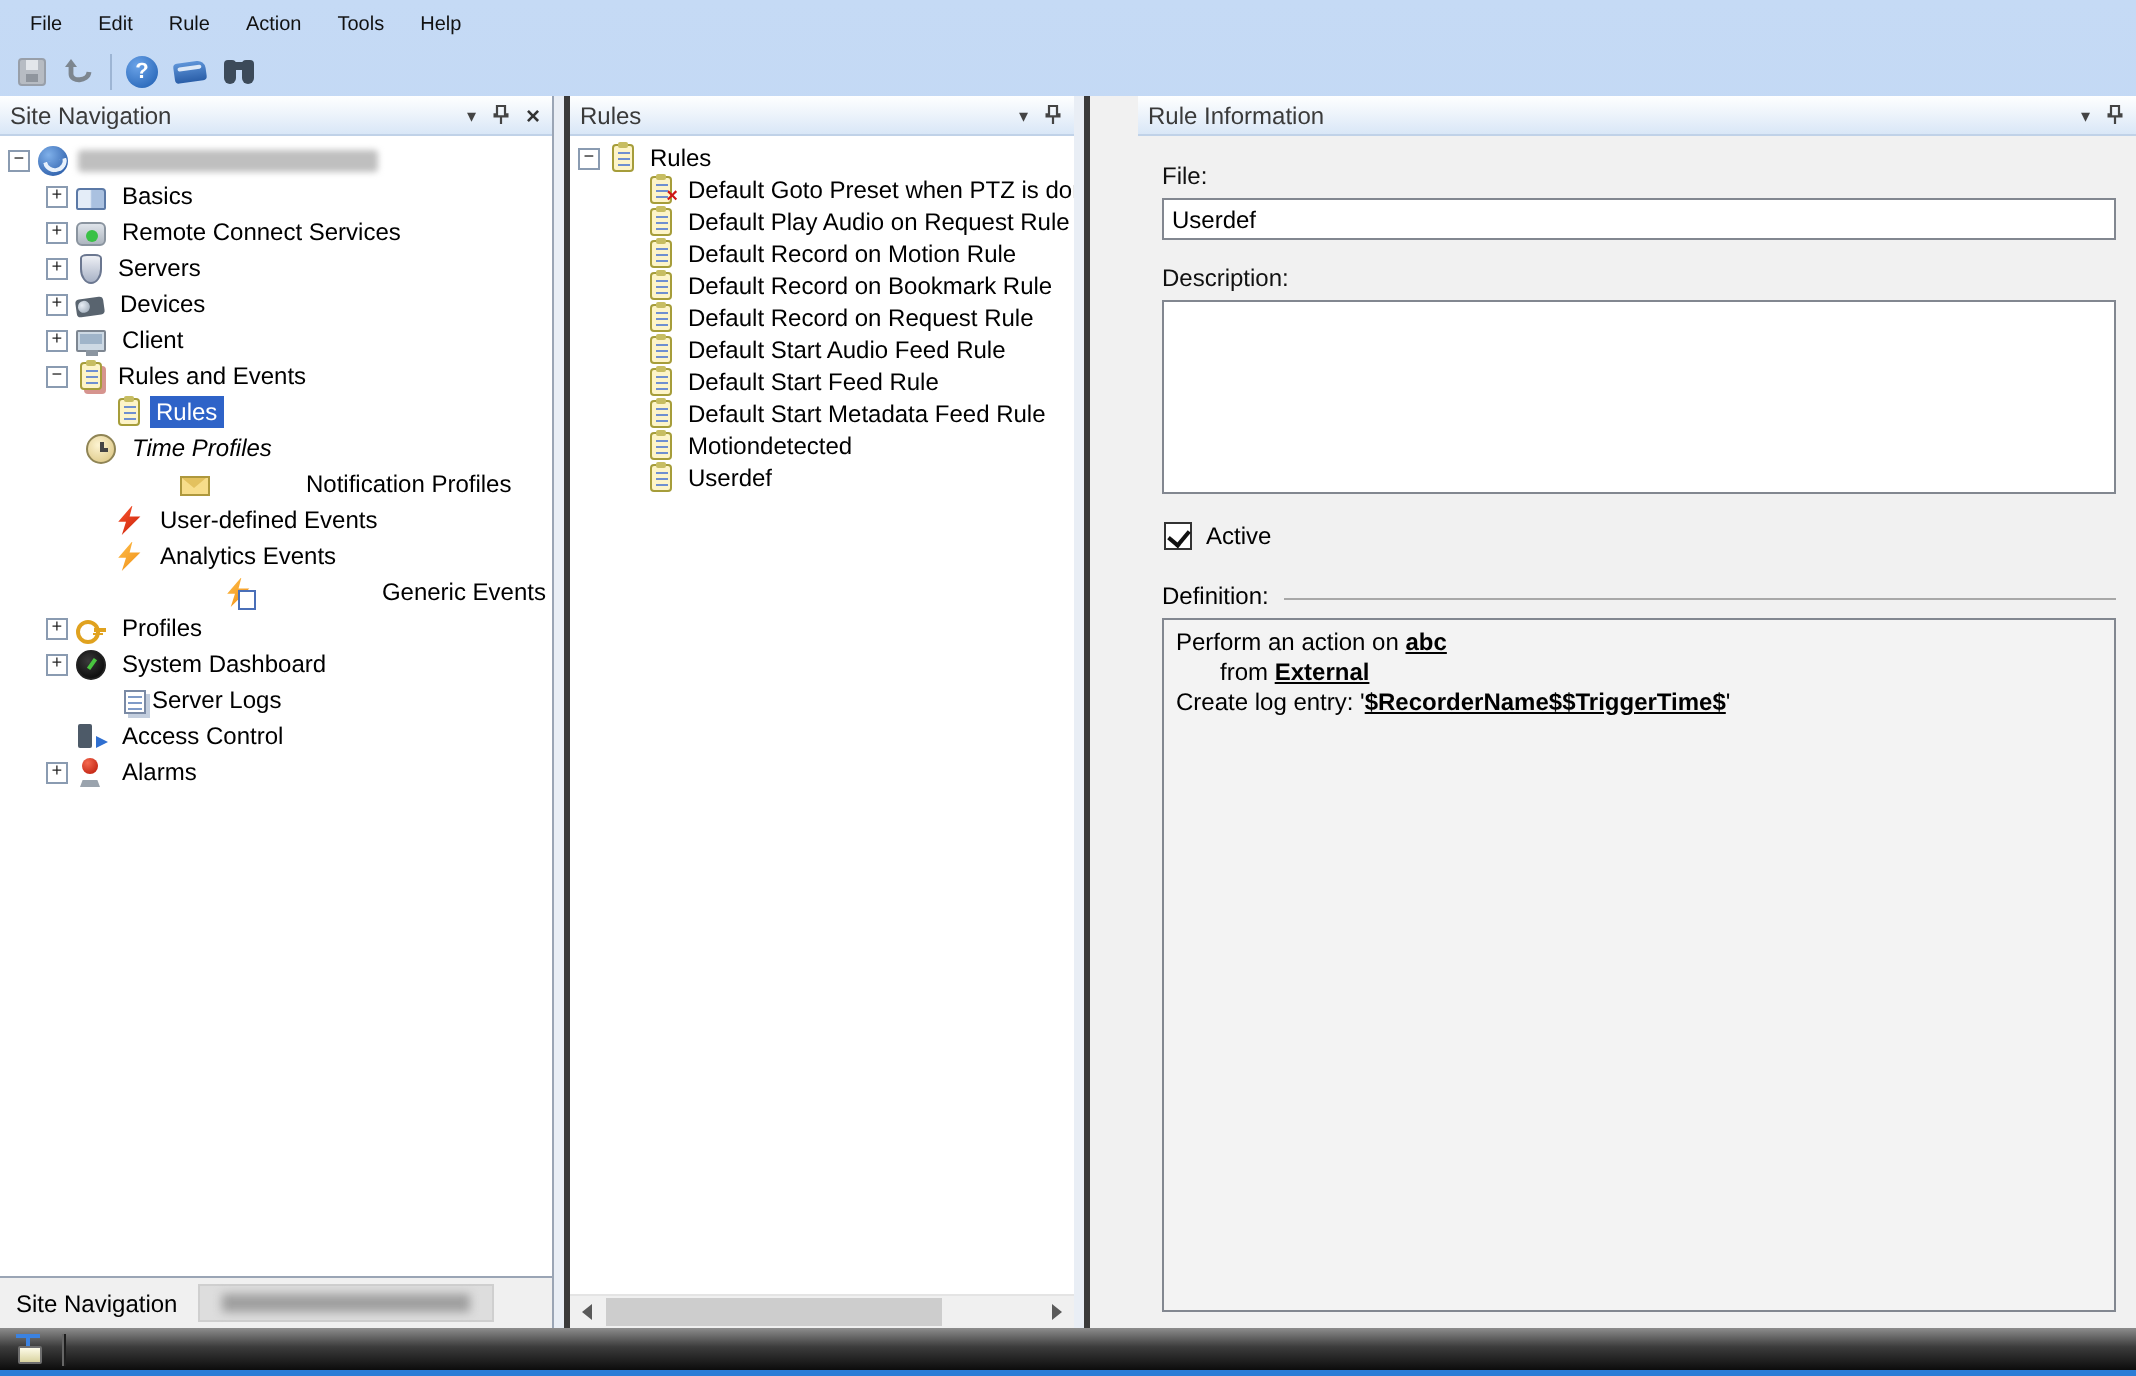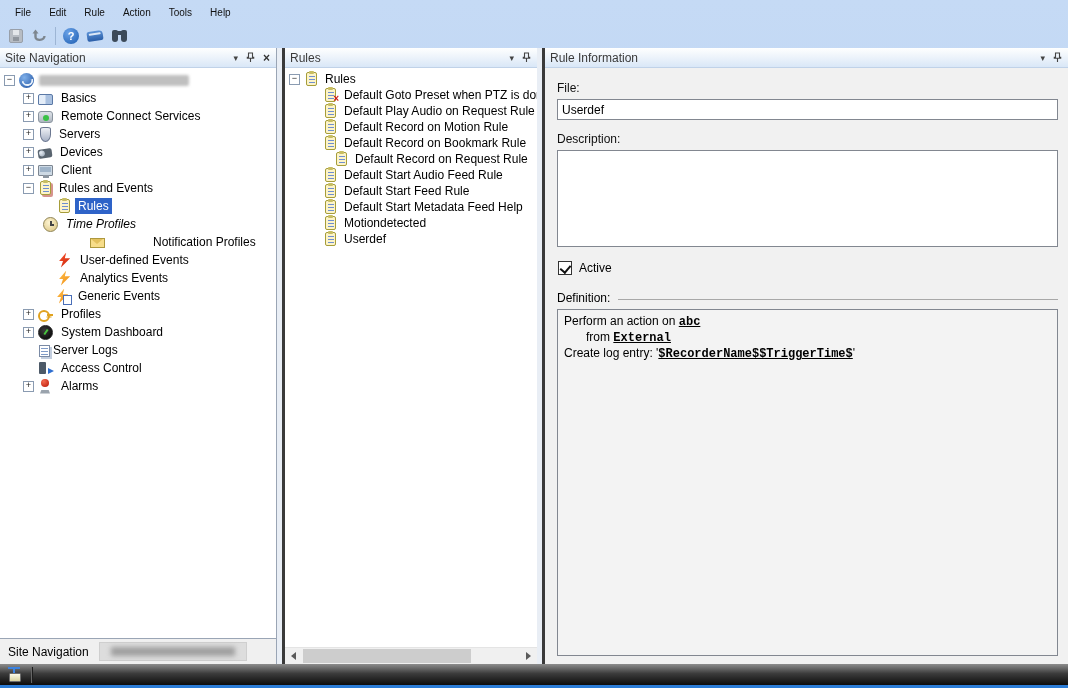--- a/index.html
+++ b/index.html
@@ -30,21 +30,21 @@
   .i-binoc::before { left:0; } .i-binoc::after { right:0; }
   .i-binoc span { position:absolute; left:5px; top:1px; width:5px; height:4px; background:#3c4a59; }
 
   
   .main { flex:1; display:flex; min-height:0; }
   .vsplit { width:8px; background:#e9eef5; border-right:3px solid #3a3a3a; flex:none; }
 
   .panel { display:flex; flex-direction:column; min-width:0; }
   .panel-left  { width:277px; flex:none; background:#fff; border-right:1px solid #9aa5b5; }
   .panel-mid   { width:252px; flex:none; background:#fff; }
-  .panel-right { flex:1; background:#f1f1f1; }
+  .panel-right { flex:1; background:#f1f1f1;padding-left:24px; }
 
   .phead { height:20px; flex:none; display:flex; align-items:center; padding:0 4px 0 5px;
            background:linear-gradient(180deg,#feffff 0%, #eef4fb 45%, #d9e7f7 100%);
            border-bottom:1px solid #c0d2e8; color:#3a3a3a; }
   .phead .ptitle { flex:1; white-space:nowrap; overflow:hidden; }
   .ph-ic { display:flex; align-items:center; gap:8px; padding-right:2px; }
   .ph-arrow { font-size:9px; color:#444; }
   .ph-x { font-weight:bold; font-size:12px; color:#333; }
 
   
@@ -151,21 +151,21 @@
   .desc-area { height:97px; width:100%; border:1px solid #828790; background:#fff; resize:none;
         font-family:"Liberation Sans", sans-serif; font-size:12px; margin-bottom:12px; }
   .spacer12 { height:12px; flex:none; }
   .check-row { display:flex; align-items:center; gap:7px; margin:2px 0 16px 1px; }
   .checkbox { width:14px; height:14px; background:#fff; border:1px solid #333; position:relative; }
   .checkbox::after { content:""; position:absolute; left:3px; top:1px; width:5px; height:8px;
         border:solid #111; border-width:0 2px 2px 0; transform:rotate(40deg); }
   .def-label-row { display:flex; align-items:center; gap:8px; margin-bottom:4px; }
   .def-label-row .hline { flex:1; border-top:1px solid #a8a8a8; margin-top:2px; }
   .def-box { flex:1; border:1px solid #828790; background:#f3f3f3; padding:4px 6px; line-height:15px; overflow:hidden; }
-  .def-link { font-weight:bold; text-decoration:underline;font-family:Liberation Mono, monospace; }
+  .def-link { font-weight:bold; text-decoration:underline; }
   .def-indent { padding-left:22px; }
 
   
   .statusbar { height:24px; flex:none; background:linear-gradient(180deg,#8d8d8d 0%, #3c3c3c 45%, #0c0c0c 100%);
         border-bottom:3px solid #2b7cd6; display:flex; align-items:center; padding-left:6px; }
   .sb-icon { width:17px; height:15px; position:relative; margin-right:8px; }
   .sb-icon::before { content:""; position:absolute; left:2px; top:0; width:12px; height:2px; background:#3b82e0;
         box-shadow:5px 2px 0 -2px #3b82e0, -0px 0 0 #3b82e0; }
   .sb-icon i { position:absolute; left:7px; top:2px; width:2px; height:5px; background:#3b82e0; }
   .sb-icon::after { content:""; position:absolute; left:3px; bottom:0; width:10px; height:7px;
@@ -277,36 +277,36 @@
           <div class="trow" style="padding-left: 42px;">
             <span class="exp-spacer"></span>
             <span class="ic ic-bolt-red"></span>
             <span class="tlabel">User-defined Events</span>
           </div>
           <div class="trow" style="padding-left: 42px;">
             <span class="exp-spacer"></span>
             <span class="ic ic-bolt-orange"></span>
             <span class="tlabel">Analytics Events</span>
           </div>
-          <div class="trow" style="padding-left: 40px;">
+          <div class="trow" style="padding-left: 40px; justify-content: space-between;">
             <span class="exp-spacer"></span>
             <span class="ic ic-bolt-doc ic-bolt-orange ic-bolt-doc"></span>
             <span class="tlabel">Generic Events</span>
           </div>
           <div class="trow" style="padding-left: 23px;">
             <span class="exp">+</span>
             <span class="ic ic-security"></span>
             <span class="tlabel">Profiles</span>
           </div>
           <div class="trow" style="padding-left: 23px;">
             <span class="exp">+</span>
             <span class="ic ic-dashboard"></span>
             <span class="tlabel">System Dashboard</span>
           </div>
-          <div class="trow" style="padding-left: 23px;">
+          <div class="trow" style="padding-left: 23px; margin-left: 23px;">
             <span class="exp-spacer"></span>
             <span class="ic ic-logs"></span>
             <span class="tlabel">Server Logs</span>
           </div>
           <div class="trow" style="padding-left: 23px;">
             <span class="exp-spacer"></span>
             <span class="ic ic-access"></span>
             <span class="tlabel">Access Control</span>
           </div>
           <div class="trow" style="padding-left: 23px;">
@@ -356,39 +356,39 @@
           <div class="trow" style="padding-left: 23px;">
             <span class="exp-spacer"></span>
             <span class="ic ic-rule"></span>
             <span class="tlabel">Default Record on Motion Rule</span>
           </div>
           <div class="trow" style="padding-left: 23px;">
             <span class="exp-spacer"></span>
             <span class="ic ic-rule"></span>
             <span class="tlabel">Default Record on Bookmark Rule</span>
           </div>
-          <div class="trow" style="padding-left: 34px; text-align: center;">
+          <div class="trow" style="padding-left: 23px; text-align: center;">
             <span class="exp-spacer"></span>
             <span class="ic ic-rule"></span>
             <span class="tlabel">Default Record on Request Rule</span>
           </div>
           <div class="trow" style="padding-left: 23px;">
             <span class="exp-spacer"></span>
             <span class="ic ic-rule"></span>
             <span class="tlabel">Default Start Audio Feed Rule</span>
           </div>
           <div class="trow" style="padding-left: 23px;">
             <span class="exp-spacer"></span>
             <span class="ic ic-rule"></span>
             <span class="tlabel">Default Start Feed Rule</span>
           </div>
           <div class="trow" style="padding-left: 23px;">
             <span class="exp-spacer"></span>
             <span class="ic ic-rule"></span>
-            <span class="tlabel">Default Start Metadata Feed Help</span>
+            <span class="tlabel">Default Start Metadata Feed Rule</span>
           </div>
           <div class="trow" style="padding-left: 23px;">
             <span class="exp-spacer"></span>
             <span class="ic ic-rule"></span>
             <span class="tlabel">Motiondetected</span>
           </div>
           <div class="trow" style="padding-left: 23px;">
             <span class="exp-spacer"></span>
             <span class="ic ic-rule"></span>
             <span class="tlabel">Userdef</span>

